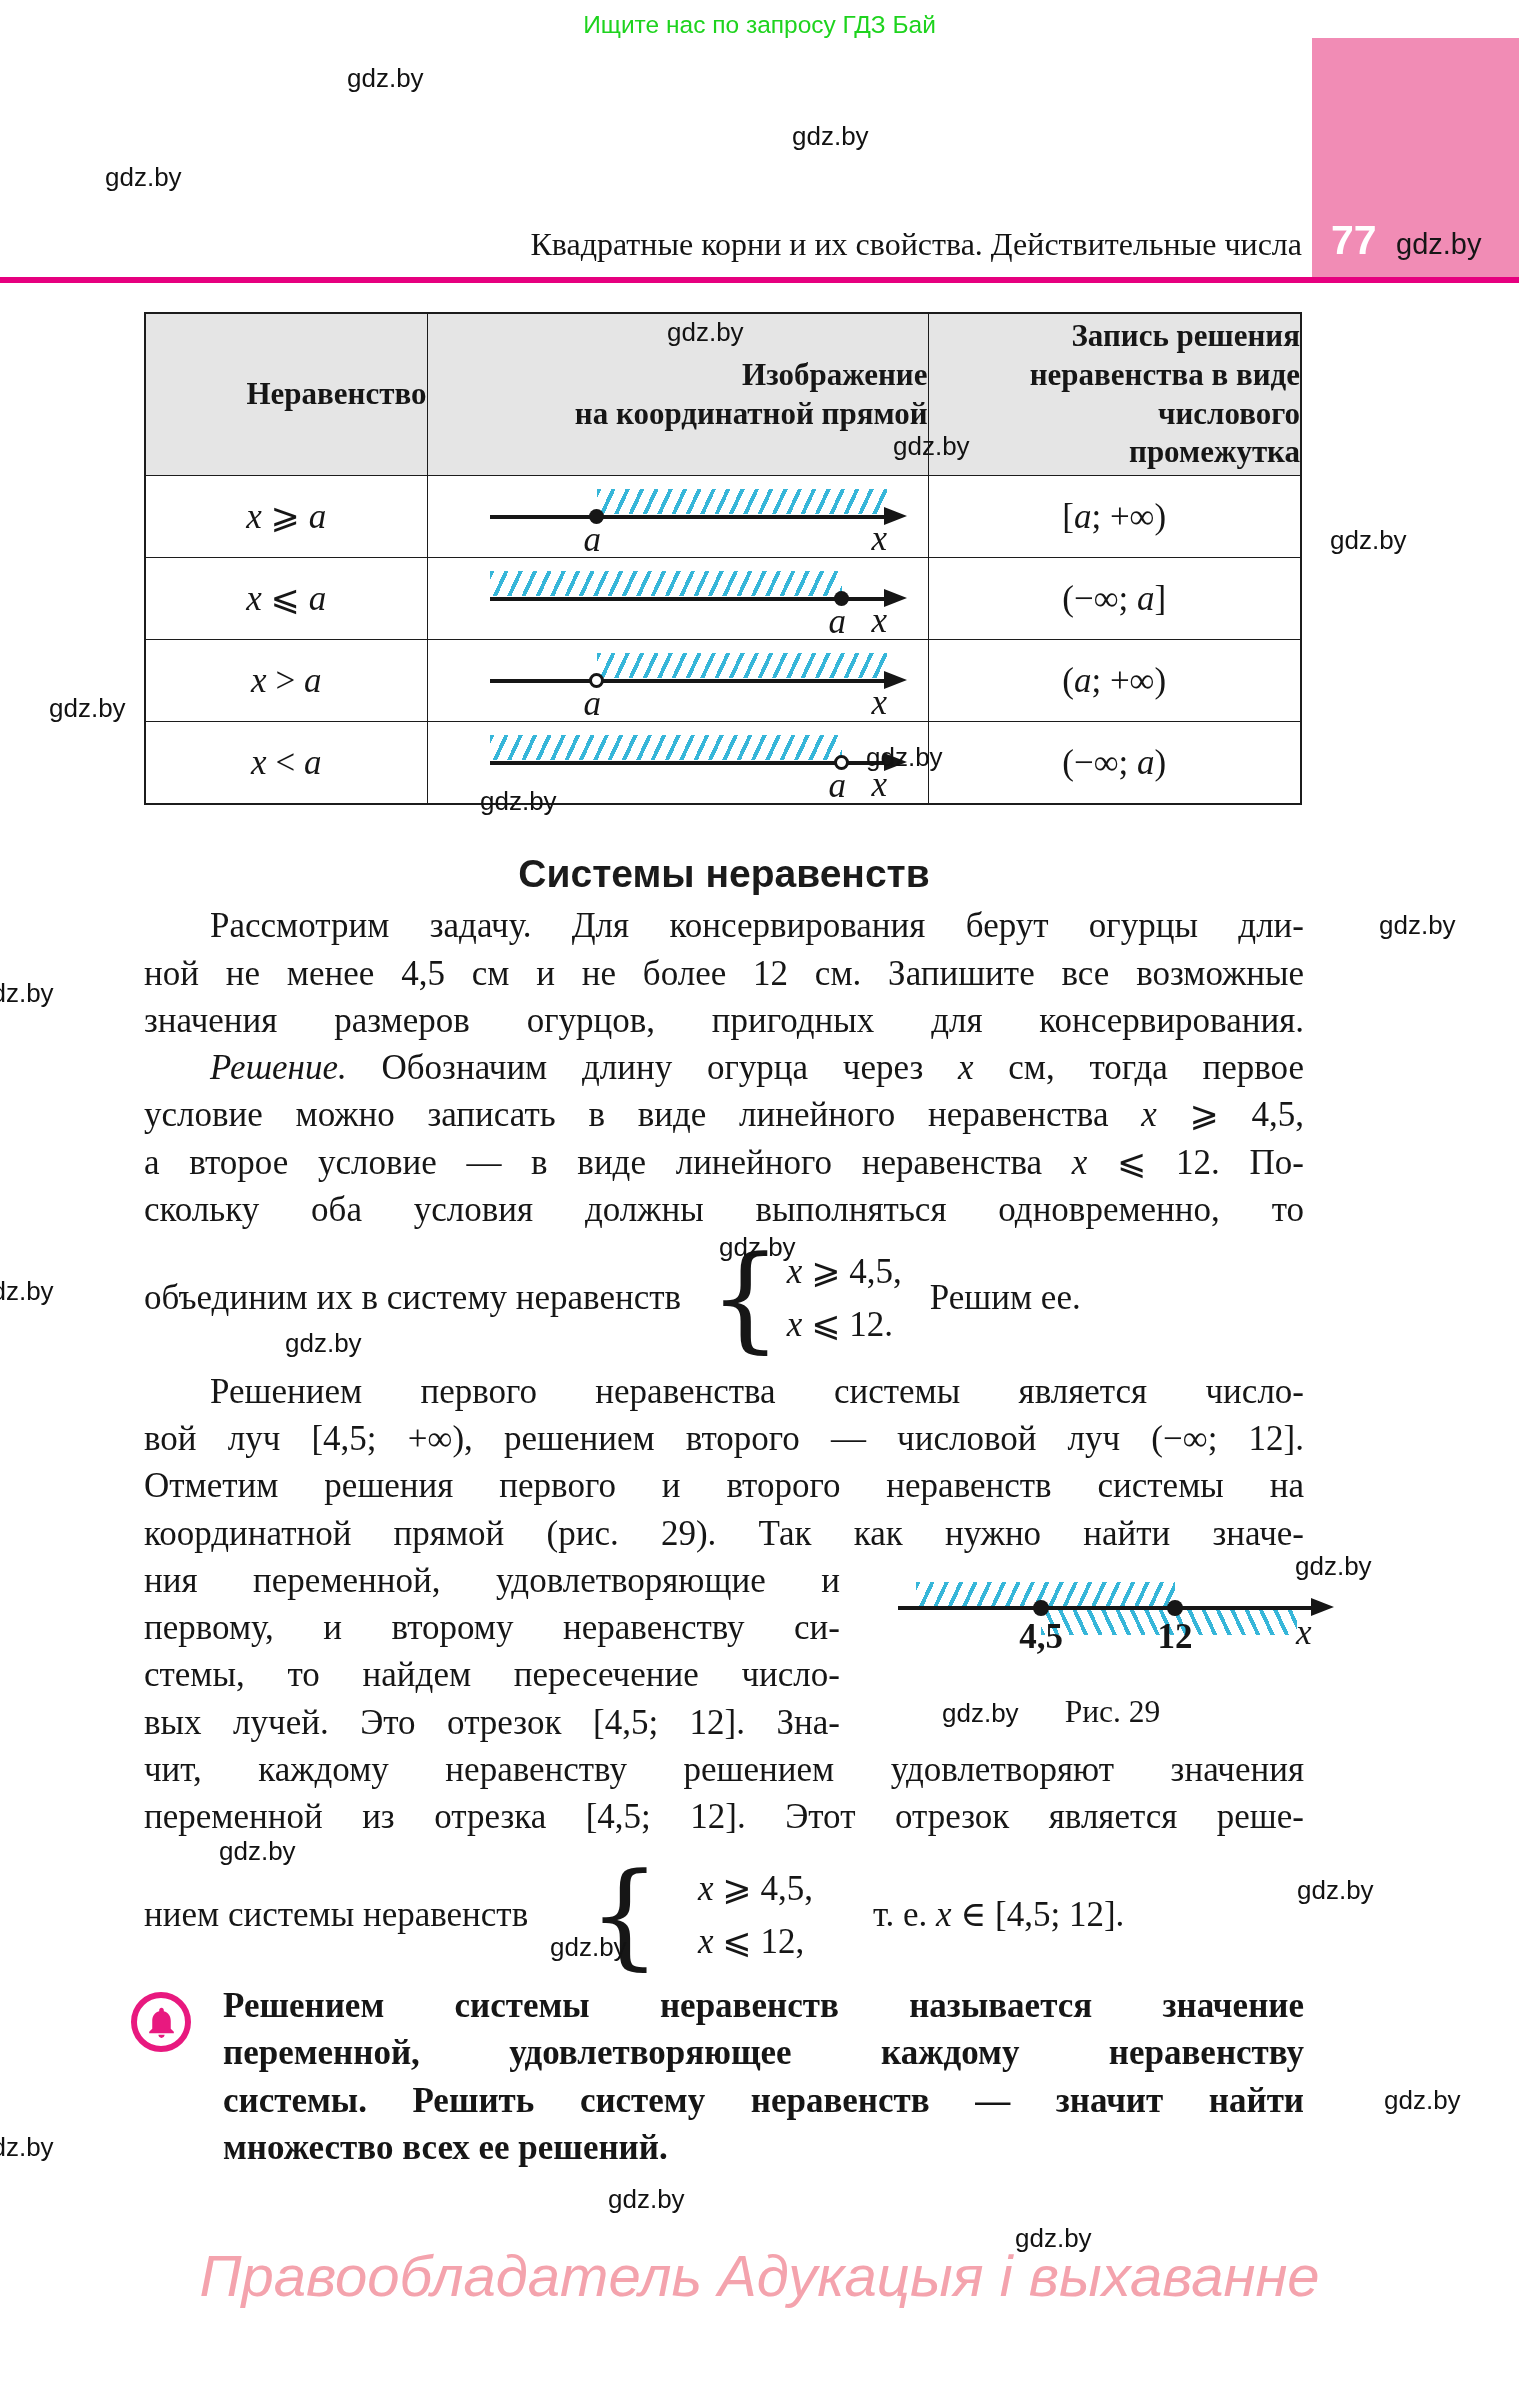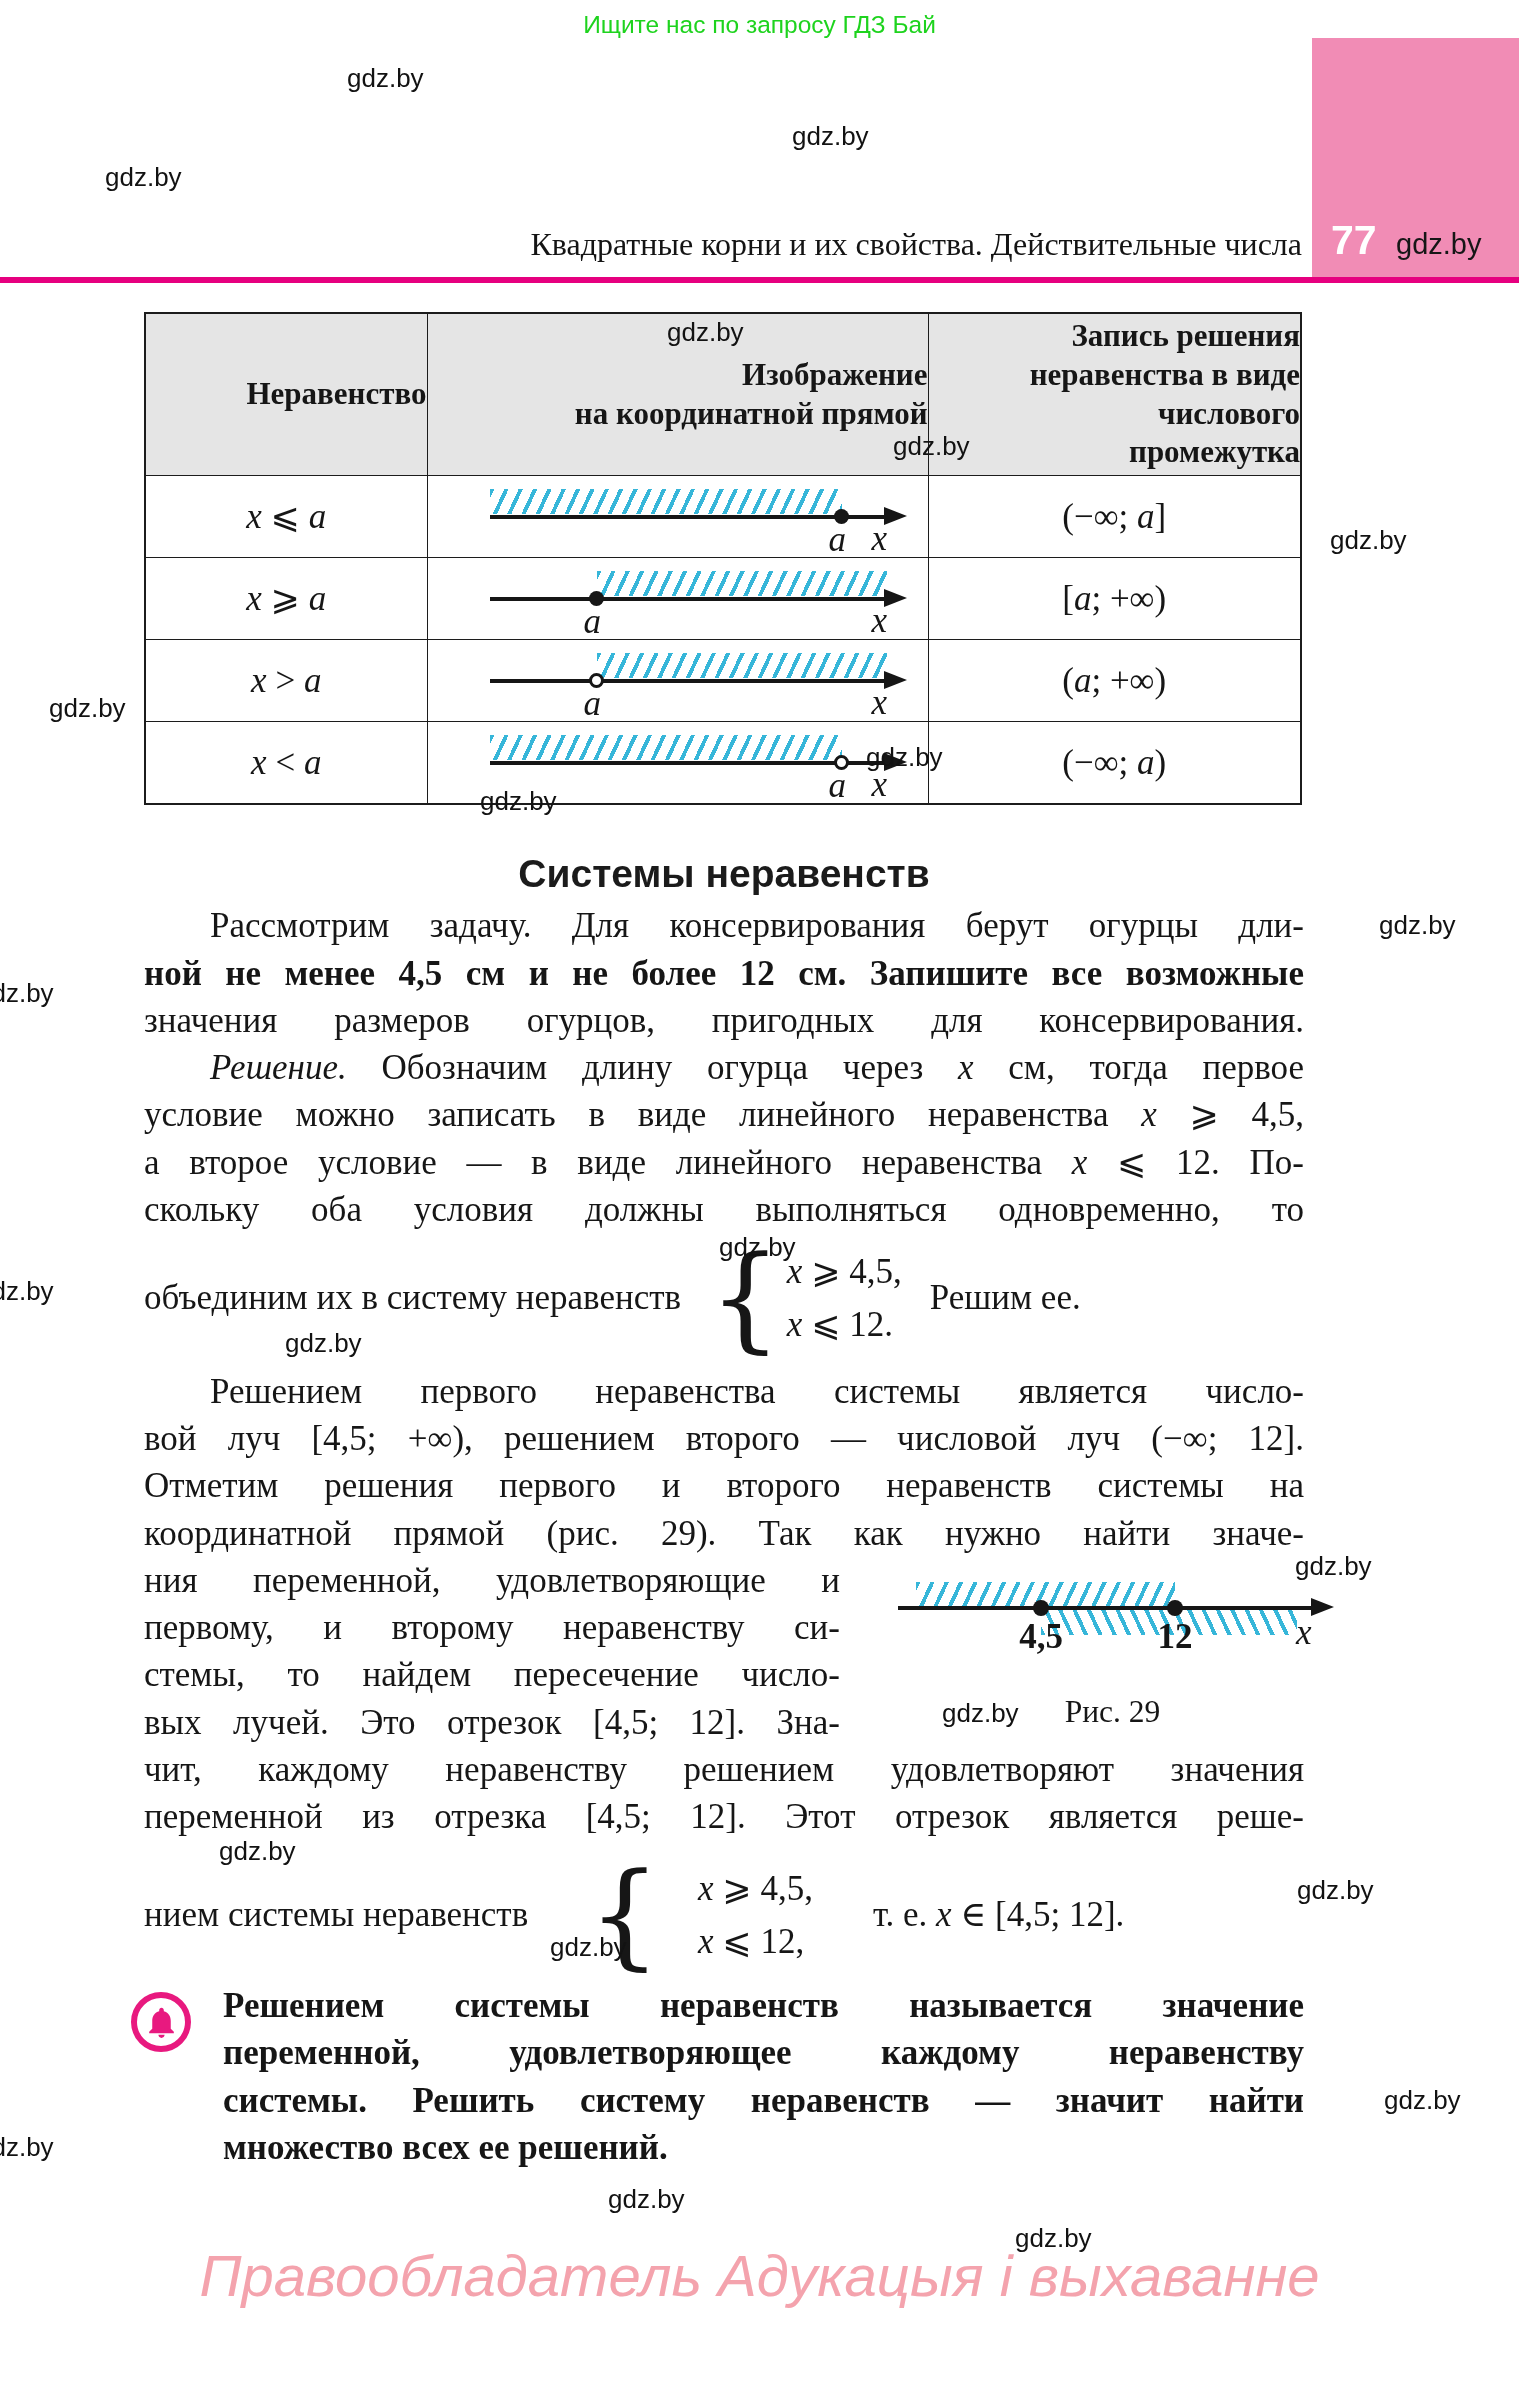--- a/index.html
+++ b/index.html
@@ -132,48 +132,48 @@
         <th>Неравенство</th>
         <th>
           <span>Изображение</span><br>
           <span>на координатной прямой</span>
         </th>
         <th id="col3h">Запись решения<br>неравенства в виде<br>числового<br>промежутка</th>
       </tr>
     </thead>
     <tbody id="tbody">
         <tr>
+          <td><span><i>x</i> ⩾ <i>a</i></span></td>
+          <td>
+            <div class="nline">
+              <div class="nl-hatch" style="left: 151px; width: 290px;"></div>
+              <div class="nl-line"></div>
+              <div class="nl-arrow"></div>
+              <div class="nl-dot" style="left: 143px;"></div>
+              <div class="nl-a" style="left: 138px;">a</div>
+              <div class="nl-x">x</div>
+            </div>
+          </td>
+          <td class="int-cell"><span>[<i>a</i>; +∞)</span></td>
+        </tr>
+        <tr>
           <td><span><i>x</i> ⩽ <i>a</i></span></td>
           <td>
             <div class="nline">
               <div class="nl-hatch" style="left: 44px; width: 352px;"></div>
               <div class="nl-line"></div>
               <div class="nl-arrow"></div>
               <div class="nl-dot" style="left: 388px;"></div>
               <div class="nl-a" style="left: 383px;">a</div>
               <div class="nl-x">x</div>
             </div>
           </td>
           <td class="int-cell"><span>(−∞; <i>a</i>]</span></td>
         </tr>
         <tr>
-          <td><span><i>x</i> ⩾ <i>a</i></span></td>
-          <td>
-            <div class="nline">
-              <div class="nl-hatch" style="left: 151px; width: 290px;"></div>
-              <div class="nl-line"></div>
-              <div class="nl-arrow"></div>
-              <div class="nl-dot" style="left: 143px;"></div>
-              <div class="nl-a" style="left: 138px;">a</div>
-              <div class="nl-x">x</div>
-            </div>
-          </td>
-          <td class="int-cell"><span>[<i>a</i>; +∞)</span></td>
-        </tr>
-        <tr>
           <td><span><i>x</i> &gt; <i>a</i></span></td>
           <td>
             <div class="nline">
               <div class="nl-hatch" style="left: 151px; width: 290px;"></div>
               <div class="nl-line"></div>
               <div class="nl-arrow"></div>
               <div class="nl-dot open" style="left: 143px;"></div>
               <div class="nl-a" style="left: 138px;">a</div>
               <div class="nl-x">x</div>
             </div>
@@ -194,21 +194,21 @@
           </td>
           <td class="int-cell"><span>(−∞; <i>a</i>)</span></td>
         </tr>
       </tbody>
   </table>
 
   <div class="stitle">Системы неравенств</div>
 
   <div id="lines">
       <div class="bline ind" style="top: 902px;">Рассмотрим задачу. Для консервирования берут огурцы дли-</div>
-      <div class="bline " style="top: 950px; font-weight: bold;">ной не менее 4,5 см и не более 12 см. Запишите все возможные</div>
+      <div class="bline " style="top: 950px;">ной не менее 4,5 см и не более 12 см. Запишите все возможные</div>
       <div class="bline " style="top: 997px;">значения размеров огурцов, пригодных для консервирования.</div>
       <div class="bline ind" style="top: 1044px;"><i>Решение.</i> Обозначим длину огурца через <i>x</i> см, тогда первое</div>
       <div class="bline " style="top: 1091px;">условие можно записать в виде линейного неравенства <i>x</i> ⩾ 4,5,</div>
       <div class="bline " style="top: 1139px;">а второе условие — в виде линейного неравенства <i>x</i> ⩽ 12. По-</div>
       <div class="bline " style="top: 1186px;">скольку оба условия должны выполняться одновременно, то</div>
       <div class="bline ind" style="top: 1368px;">Решением первого неравенства системы является число-</div>
       <div class="bline " style="top: 1415px;">вой луч [4,5; +∞), решением второго — числовой луч (−∞; 12].</div>
       <div class="bline " style="top: 1462px;">Отметим решения первого и второго неравенств системы на</div>
       <div class="bline " style="top: 1510px;">координатной прямой (рис. 29). Так как нужно найти значе-</div>
       <div class="bline narrow" style="top: 1557px;">ния переменной, удовлетворяющие и</div>

